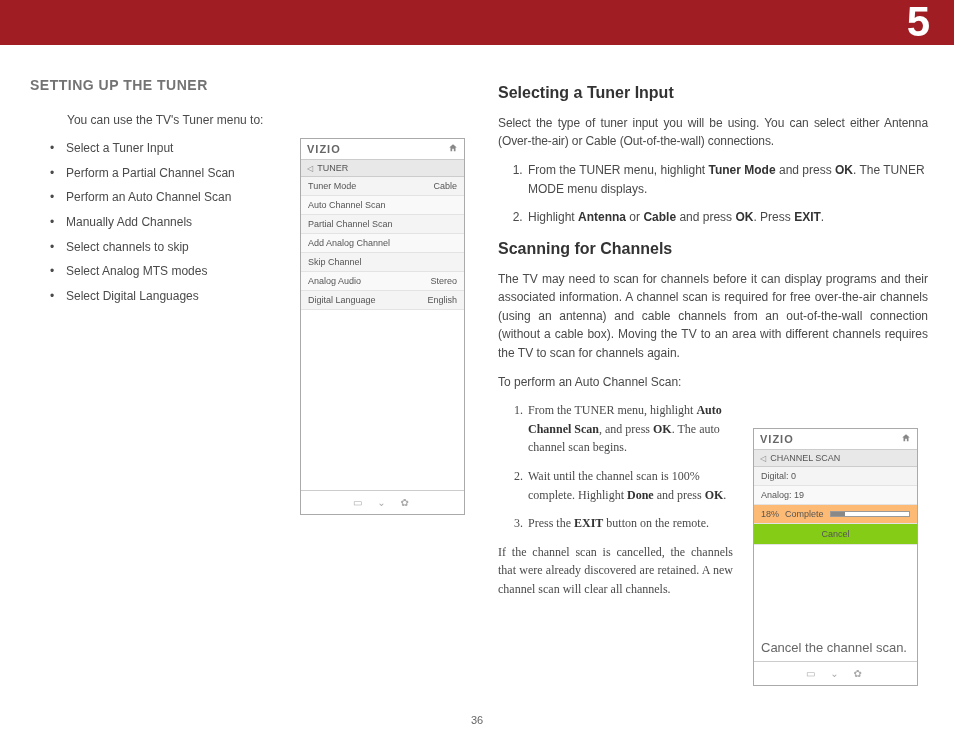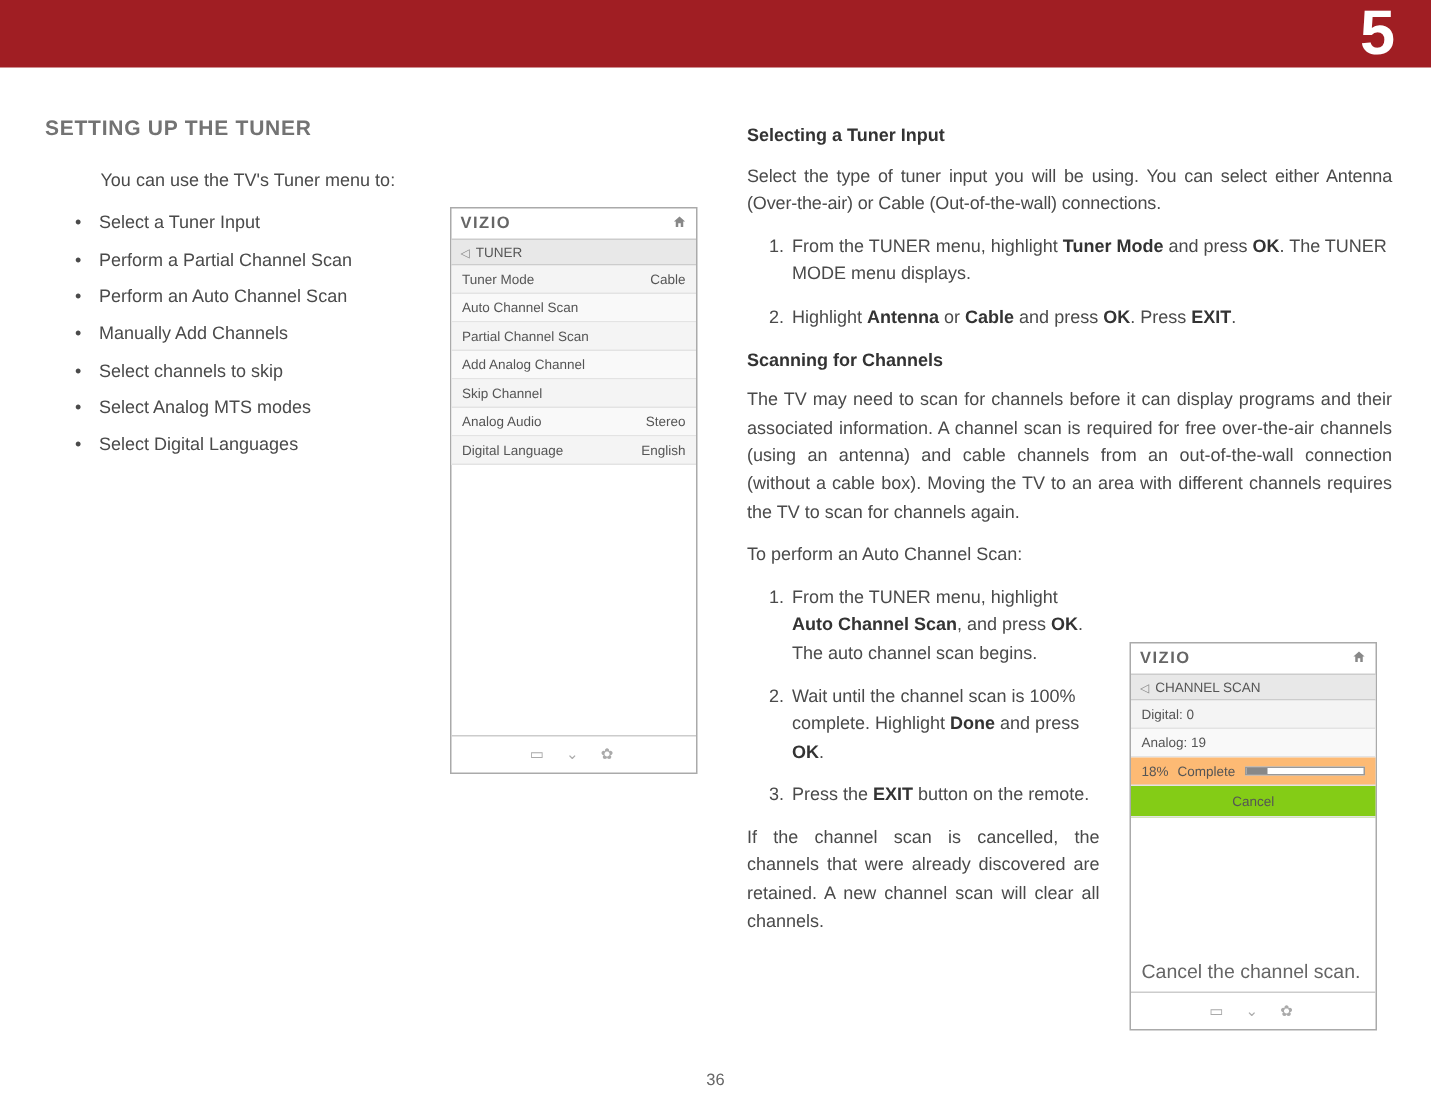--- a/index.html
+++ b/index.html
@@ -8,21 +8,21 @@
 .chapter-num { position: absolute; right: 24px; top: -2px; color: #fff; font-size: 42px; font-weight: bold; }
 .page-body { display: flex; padding: 30px 30px 10px 30px; gap: 38px; }
 .col { flex: 1; font-size: 12px; line-height: 1.55; }
 .col-left { flex: 0 0 430px; }
 .col-right { flex: 0 0 430px; }
 h2.section-title { font-size: 14px; font-weight: 900; letter-spacing: 0.5px; color: #737373; margin-bottom: 14px; font-family: Arial, sans-serif; }
 .intro { margin-bottom: 10px; margin-left: 37px; }
 ul.bullets { list-style: none; padding-left: 20px; margin-bottom: 14px; }
 ul.bullets li { position: relative; padding-left: 16px; margin-bottom: 6px; }
 ul.bullets li::before { content: "•"; position: absolute; left: 0; }
-.subhead { font-weight: bold; color: #333; margin-bottom: 8px; margin-top: 6px; font-size: 12px; }
+.subhead { font-weight: bold; color: #333; margin-bottom: 8px; margin-top: 6px; font-size: 16px; }
 .para { margin-bottom: 10px; text-align: justify; }
 .para-tight { letter-spacing: -0.1px; }
 ol.steps { list-style: decimal; padding-left: 28px; margin-bottom: 10px; }
 ol.steps li { margin-bottom: 10px; padding-left: 2px; }
 .b { font-weight: bold; color: #333; }
 
 
 .osd { border: 1px solid #aaa; width: 165px; background: #fff; font-size: 9px; color: #555; position: relative; }
 .osd-header { display: flex; align-items: flex-start; justify-content: space-between; padding: 4px 6px; border-bottom: 1px solid #ccc; }
 .osd-logo { font-weight: bold; letter-spacing: 1px; font-size: 11px; color: #666; }
@@ -39,21 +39,21 @@
 .osd-scan { position: absolute; right: 36px; top: 428px; width:165px; }
 
 .progress-row { padding: 4px 7px; border-bottom:1px solid #e3e3e3; display:flex; align-items:center; gap:6px; background:#fdba74;}
 .pbar { flex:1; height:6px; border:1px solid #999; position:relative; background:#fff;}
 .pbar-fill { position:absolute; left:0; top:0; bottom:0; width:18%; background:#888;}
 .cancel-btn { text-align:center; padding:5px; border-bottom:1px solid #e3e3e3; background:#84cc16;}
 .help-text { padding: 10px 7px 6px 7px; font-size:13px; color:#666; }
 .osd-scan-blank { height: 85px; }
 
 .two-col-inner { display:flex; gap:18px; }
-.two-col-inner .steps-col { flex: 0 0 235px; }
+.two-col-inner .steps-col { flex: 0 0 235px; font-family: Liberation Serif, serif; }
 
 .page-num { position:absolute; bottom:12px; left:0; right:0; text-align:center; font-size:11px; color:#666; }
 </style>
 </head>
 <body>
 
 <div class="red-bar">
   <div class="chapter-num">5</div>
 </div>
 

